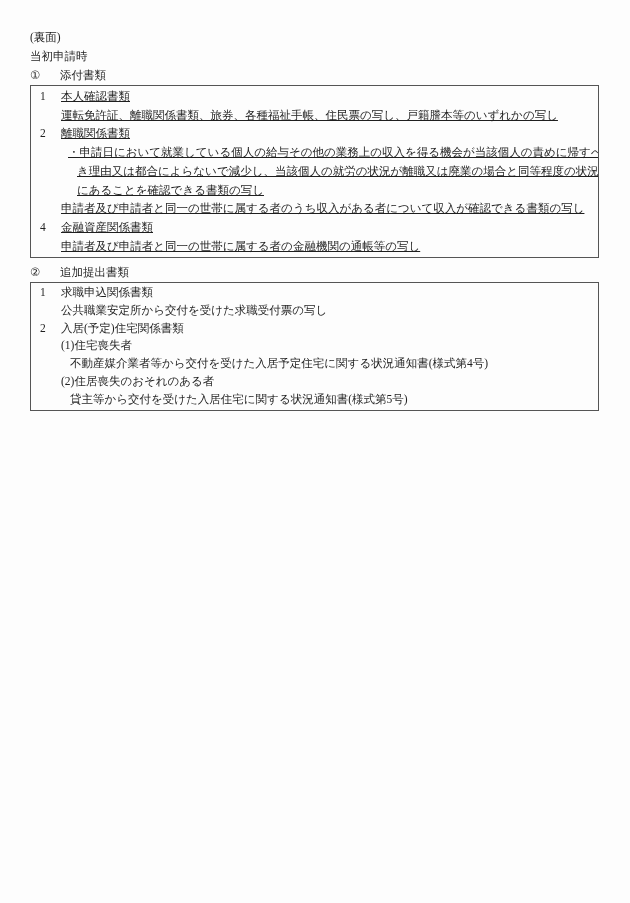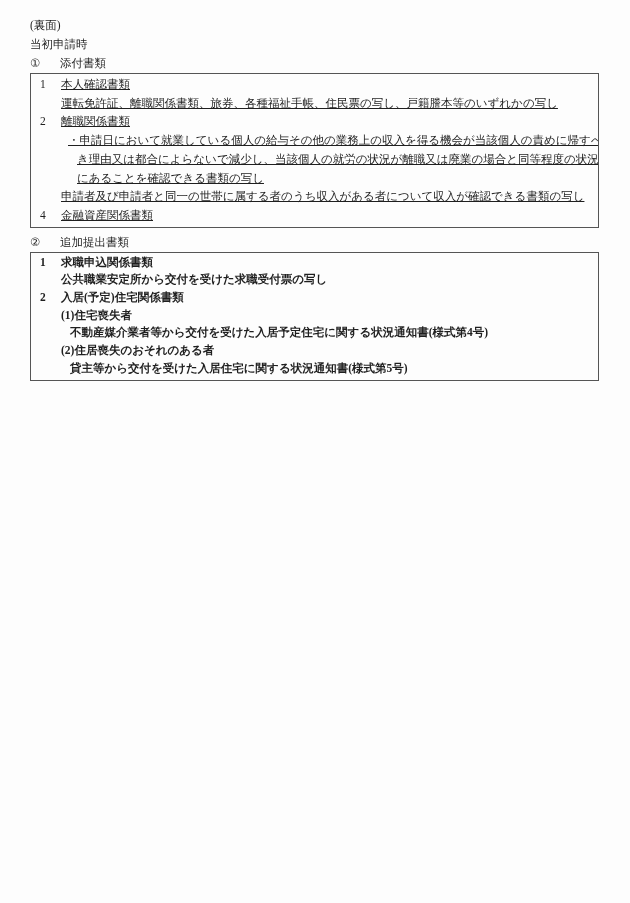--- a/index.html
+++ b/index.html
@@ -8,21 +8,21 @@
     width: 630px;
     height: 903px;
     background: #fdfdfd;
     color: #1f1f1f;
     font-family: "Liberation Serif", "DejaVu Serif", serif;
     font-size: 11.5px;
     box-sizing: border-box;
     overflow: hidden;
   }
   .content {
-    padding: 16px 30px 0 30px;
+    padding: 28px 30px 0 30px;
     box-sizing: border-box;
     border-radius: 11px;
   }
   .hline {
     line-height: 19px;
     white-space: nowrap;
   }
   .sec-head {
     line-height: 19px;
     white-space: nowrap;
@@ -39,21 +39,21 @@
     box-sizing: border-box;
     border: 1px solid #555555;
     background: #fdfdfd;
     padding: 1px 0 2px 0;
   }
   .doc-box .ln {
     white-space: nowrap;
     overflow: hidden;
   }
   .box1 .ln { line-height: 18.7px; text-decoration: underline; }
-  .box2 .ln { line-height: 17.7px; font-weight: bold; }
+  .box2 .ln { line-height: 17.7px; }
   .ln.head { padding-left: 9px; }
   .ln.head .no {
     display: inline-block;
     width: 21px;
   }
   .ln.ind-body    { padding-left: 30px; }
   .ln.ind-bullet  { padding-left: 37px; }
   .ln.ind-cont    { padding-left: 46px; }
   .ln.ind-sub     { padding-left: 30px; }
   .ln.ind-subdet  { padding-left: 39px; }
@@ -82,20 +82,21 @@
       </div>
       <div class="ln ind-bullet">・申請日において就業している個人の給与その他の業務上の収入を得る機会が当該個人の責めに帰すべ</div>
       <div class="ln ind-cont">き理由又は都合によらないで減少し、当該個人の就労の状況が離職又は廃業の場合と同等程度の状況</div>
       <div class="ln ind-cont">にあることを確認できる書類の写し</div>
 
       <div class="ln ind-body">申請者及び申請者と同一の世帯に属する者のうち収入がある者について収入が確認できる書類の写し</div>
 
       <div class="ln head">
         <span class="no">4</span><span class="ttl">金融資産関係書類</span>
       </div>
+      <div class="ln ind-body">申請者及び申請者と同一の世帯に属する者の金融機関の通帳等の写し</div>
     </div>
 
     <div class="sec-head second">
       <span class="sec-no">②</span><span>追加提出書類</span>
     </div>
 
     <div class="doc-box box2">
       <div class="ln head">
         <span class="no">1</span><span class="ttl">求職申込関係書類</span>
       </div>

